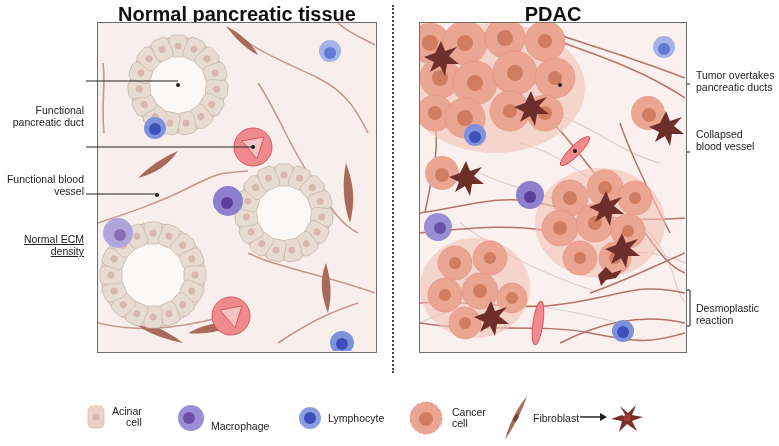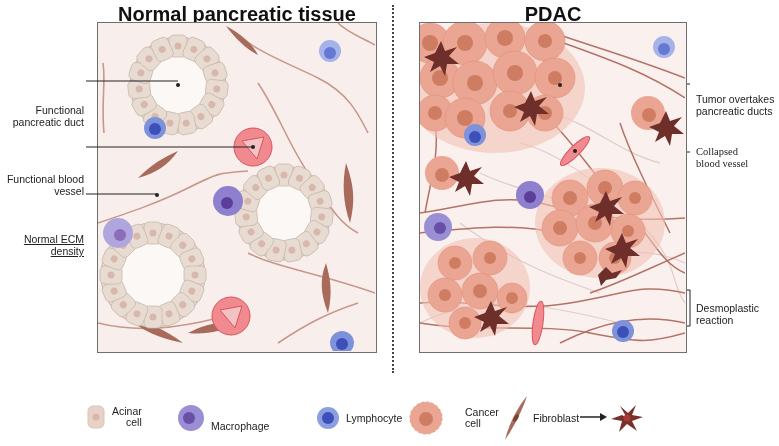--- a/index.html
+++ b/index.html
@@ -318,25 +318,25 @@
         <circle cx="110" cy="172" r="14" fill="#8e7fcf"></circle>
         <circle cx="110" cy="174" r="6" fill="#5b3e9a"></circle>
       </g>
     <g>
         <circle cx="18" cy="204" r="14" fill="#9a8fd4"></circle>
         <circle cx="20" cy="205" r="6" fill="#6a4fa6"></circle>
       </g>
   </svg>
 </div>
 
-<div class="label" style="left:696px;top:93px;">
+<div class="label" style="left:696px;top:69px;">
   <div>Tumor overtakes</div>
   <div>pancreatic ducts</div>
 </div>
-<div class="label" style="left:696px;top:146px;font-family:Liberation Serif, serif;">
+<div class="label" style="left:696px;top:128px;">
   <div>Collapsed</div>
   <div>blood vessel</div>
 </div>
 <div class="label" style="left:696px;top:302px;">
   <div>Desmoplastic</div>
   <div>reaction</div>
 </div>
 
 <div class="legend-item" style="left:86px;top:404px;text-align:right;">
   <svg width="20" height="26">
@@ -348,33 +348,33 @@
       <div>cell</div>
     </div>
 </div>
 <div class="legend-item" style="left:176px;top:403px;">
   <svg width="30" height="30">
       <circle cx="15" cy="15" r="13" fill="#9a8fd4"></circle>
       <circle cx="13" cy="15" r="6" fill="#6a4fa6"></circle>
     </svg>
   <div class="legend-text" style="margin-left:5px;margin-top:16px;">Macrophage</div>
 </div>
-<div class="legend-item" style="left:316px;top:406px;">
+<div class="legend-item" style="left:298px;top:406px;">
   <svg width="24" height="24">
       <circle cx="12" cy="12" r="11" fill="#8b9ee0"></circle>
       <circle cx="12" cy="12" r="6" fill="#3d4fb8"></circle>
     </svg>
   <div class="legend-text" style="margin-left:6px;">Lymphocyte</div>
 </div>
 <div class="legend-item" style="left:409px;top:401px;">
   <svg width="34" height="34">
       <circle cx="17" cy="17" r="16" fill="#eba593" stroke="#e49a86" stroke-dasharray="3 2"></circle>
       <circle cx="17" cy="18" r="7" fill="#cf7d62"></circle>
     </svg>
-  <div class="legend-text" style="margin-left:22px;">
+  <div class="legend-text" style="margin-left:9px;">
       <div>Cancer</div>
       <div>cell</div>
     </div>
 </div>
 <div class="legend-item" style="left:503px;top:394px;">
   <svg width="26" height="48">
       <path d="M24 2 C20 14 14 28 2 46 C6 30 14 14 24 2 Z" fill="#a86a5a"></path>
       <ellipse cx="13" cy="24" rx="2" ry="4" transform="rotate(30 13 24)" fill="#7a3e34"></ellipse>
     </svg>
   <div class="legend-text" style="margin-left:4px;">Fibroblast</div>

